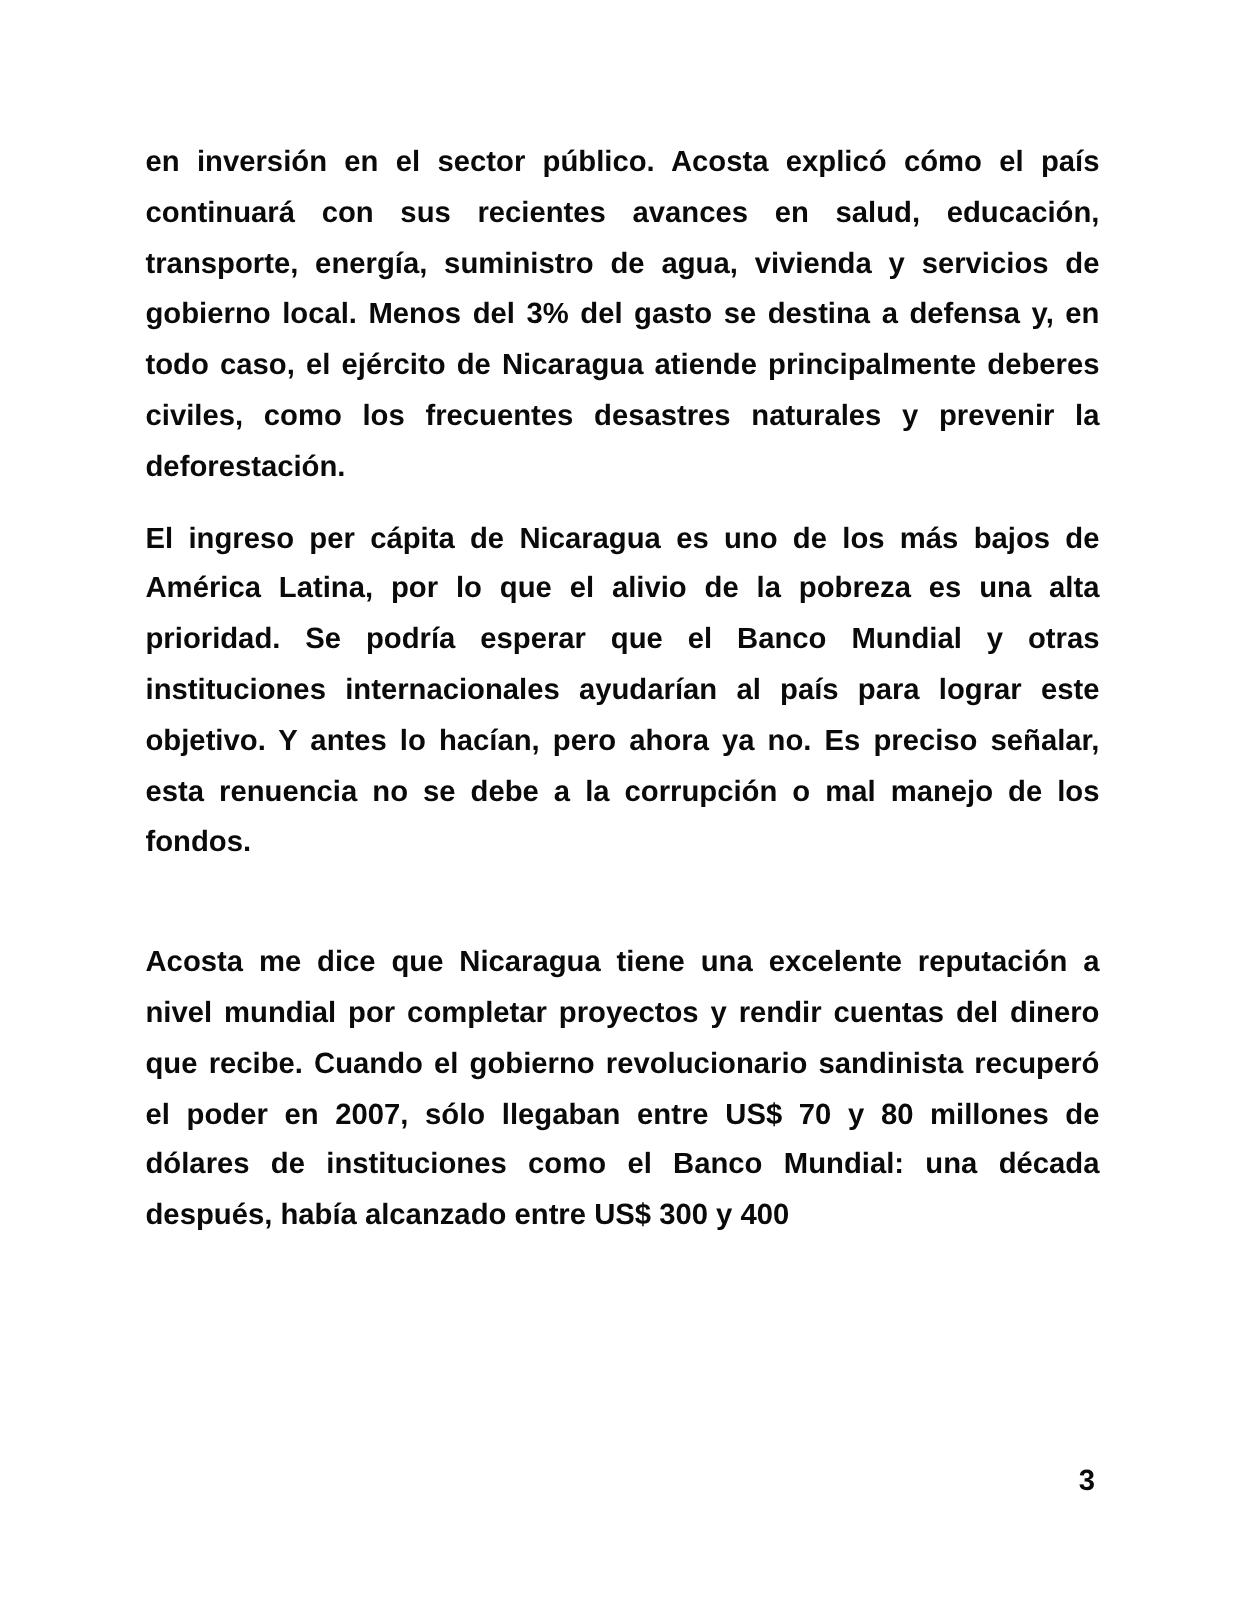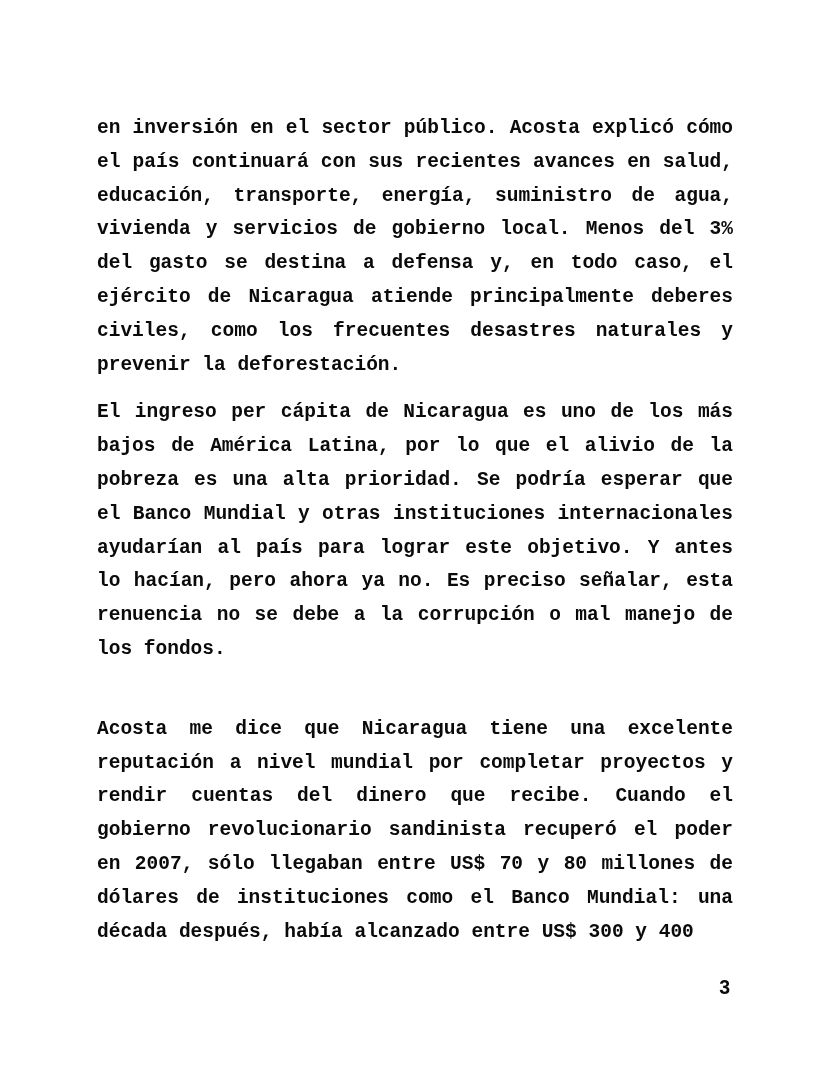--- a/index.html
+++ b/index.html
@@ -10,24 +10,23 @@
   .page {
     position: relative;
     width: 825px;
     height: 1068px;
     background: #ffffff;
     overflow: hidden;
     font-family: "Liberation Sans", sans-serif;
   }
   .content {
     position: absolute;
-    top: 112px;
+    top: 92px;
     left: 97px;
     width: 636px;
-    font-family: Liberation Mono, monospace;
   }
   .para {
     margin: 0 0 14px 0;
     font-size: 19.5px;
     font-weight: 700;
     line-height: 33.8px;
     color: #0a0a0a;
     text-align: justify;
     text-justify: inter-word;
   }

